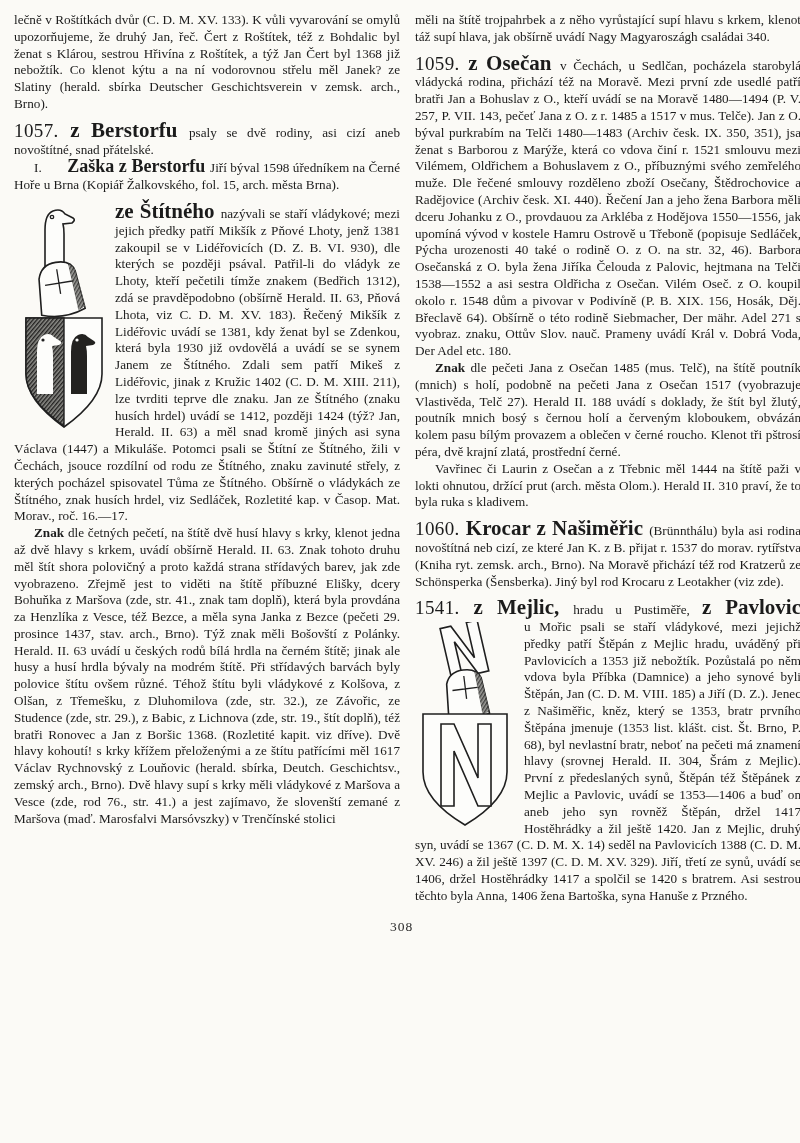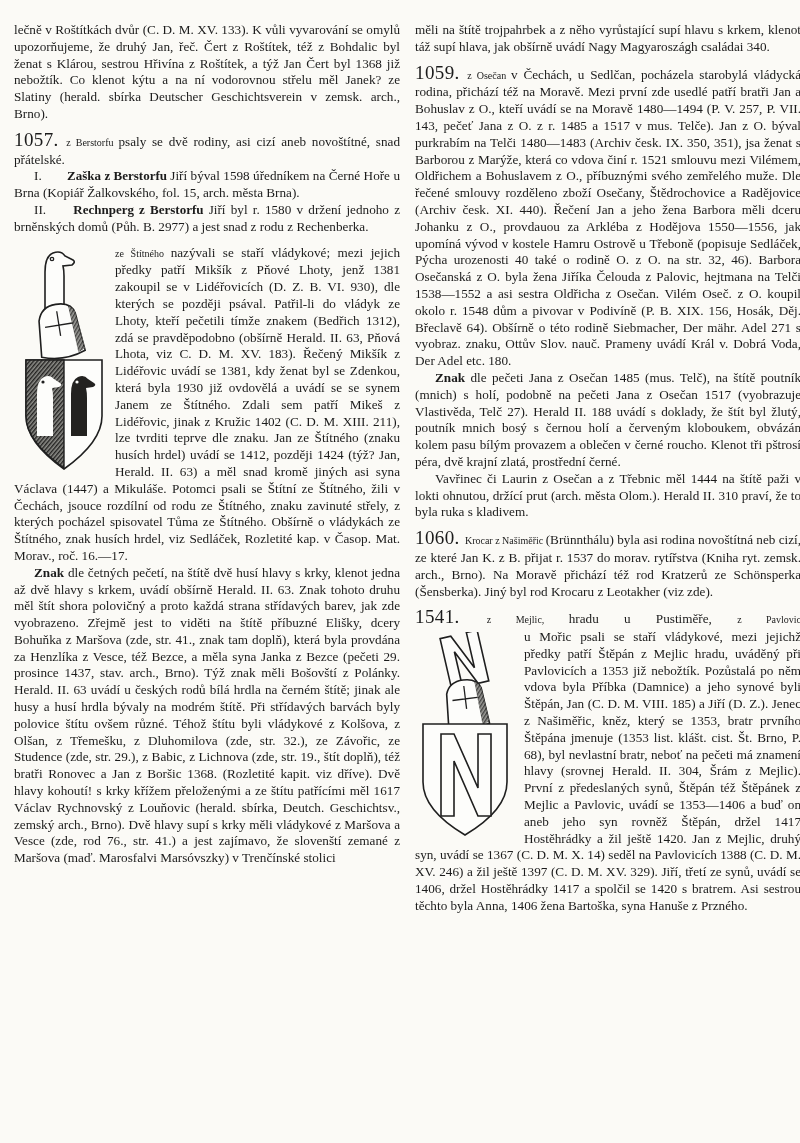--- a/index.html
+++ b/index.html
@@ -1,33 +1,33 @@
 <!DOCTYPE html>
 <html><head>
 <meta charset="utf-8">
 <style>
   html,body{margin:0;padding:0;}
   body{
     width:800px;height:1143px;overflow:hidden;
     background:#fbfaf6;color:#1b1b1b;
     font-family:"Liberation Serif","DejaVu Serif",serif;
   }
-  .page{padding:22px 11px 0 14px;}
+  .page{padding:12px 11px 0 14px;}
   .columns{display:flex;gap:15px;}
   .col{
     width:386px;flex:0 0 386px;
     font-size:13.2px;line-height:16.8px;
     text-align:justify;
   }
   p{margin:0;}
   .ind{text-indent:20px;}
   .sec{margin-top:9px;}
   .num{font-size:19px;letter-spacing:.4px;}
-  .sec-title{font-weight:normal;font-size:10px;}
-  .sub-title{font-weight:bold;font-size:13px;margin-left:22px;}
+  .sec-title{font-weight:bold;font-size:21px;}
+  .sub-title{font-weight:bold;font-size:18px;margin-left:22px;}
   .znak{font-weight:bold;}
   .spread{text-align:justify;text-align-last:justify;}
   .fig{float:left;margin:3px 9px 2px 0;}
   .pageno{
     text-align:center;margin-top:14px;
     font-size:13.5px;letter-spacing:1px;color:#2a2a2a;
   }
   svg .ink{stroke:#1f1f1f;stroke-width:1.6;fill:#fdfdfb;}
   svg .inkthin{stroke:#1f1f1f;stroke-width:1.3;fill:none;}
 </style>
@@ -36,21 +36,20 @@
 
 <div class="page">
   <div class="columns">
 
     <div class="col">
       <p>lečně v Roštítkách dvůr (C. D. M. XV. 133).  K vůli vyvarování se omylů upozorňujeme, že druhý Jan, řeč. Čert z Roštítek, též z Bohdalic byl ženat s Klárou, sestrou Hřivína z Roštítek, a týž Jan Čert byl 1368 již nebožtík. Co klenot kýtu a na ní vodorovnou střelu měl Janek?  ze Slatiny (herald. sbírka Deutscher Geschichtsverein v zemsk. arch., Brno).</p>
 
       <div class="sec">
         <p><span class="num">1057. </span><span class="sec-title">z Berstorfu </span><span>psaly se dvě rodiny, asi cizí aneb novoštítné, snad přátelské.</span></p>
         <p class="ind"><span>I. </span><span class="sub-title">Zaška z Berstorfu </span><span>Jiří býval 1598 úředníkem na Černé Hoře u Brna (Kopiář Žalkovského, fol. 15, arch. města Brna).</span></p>
-        <p class="ind"><span>II. </span><span class="sub-title">Rechnperg z Berstorfu </span><span>Jiří byl r. 1580 v držení jednoho z brněnských domů (Půh. B. 2977) a jest snad z rodu z Rechenberka.</span></p>
       </div>
 
       <div class="sec">
         <div>
           <svg class="fig" width="92" height="226" viewBox="0 0 92 226" aria-hidden="true">
             <defs>
               <pattern id="hatch1" width="3" height="3" patternUnits="userSpaceOnUse" patternTransform="rotate(40)">
                 <rect width="3" height="3" fill="#8d8d88"></rect>
                 <rect width="1.4" height="3" fill="#222120"></rect>
               </pattern>
@@ -125,13 +124,14 @@
               <path class="ink" stroke-width="1.8" d="M26,184 L26,102 L39,102 L63,156 L63,102 L76,102 L76,184 L63,184 L39,129 L39,184 Z"></path>
             </g>
           </svg>
           <p>u Mořic psali se staří vládykové, mezi jejichž předky patří Štěpán z Mejlic hradu, uváděný při Pavlovicích a 1353 již nebožtík.  Pozůstalá po něm vdova byla Příbka (Damnice) a jeho synové byli Štěpán, Jan (C. D. M. VIII. 185) a Jiří (D. Z.). Jenec z Našiměřic, kněz, který se 1353, bratr prvního Štěpána jmenuje (1353 list. klášt. cist. Št. Brno, P. 68), byl nevlastní bratr, neboť na pečeti má znamení hlavy (srovnej Herald. II. 304, Šrám z Mejlic).  První z předeslaných synů, Štěpán též Štěpánek z Mejlic a Pavlovic, uvádí se 1353—1406 a buď on aneb jeho syn rovněž Štěpán, držel 1417 Hostěhrádky a žil ještě 1420. Jan z Mejlic, druhý syn, uvádí se 1367 (C. D. M. X. 14) seděl na Pavlovicích 1388 (C. D. M. XV. 246) a žil ještě 1397 (C. D. M. XV. 329). Jiří, třetí ze synů, uvádí se 1406, držel Hostěhrádky 1417 a spolčil se 1420 s bratrem.  Asi sestrou těchto byla Anna, 1406 žena Bartoška, syna Hanuše z Przného.</p>
         </div>
       </div>
     </div>
 
   </div>
 
+  <div class="pageno">308</div>
 </div>
 
 </body></html>

